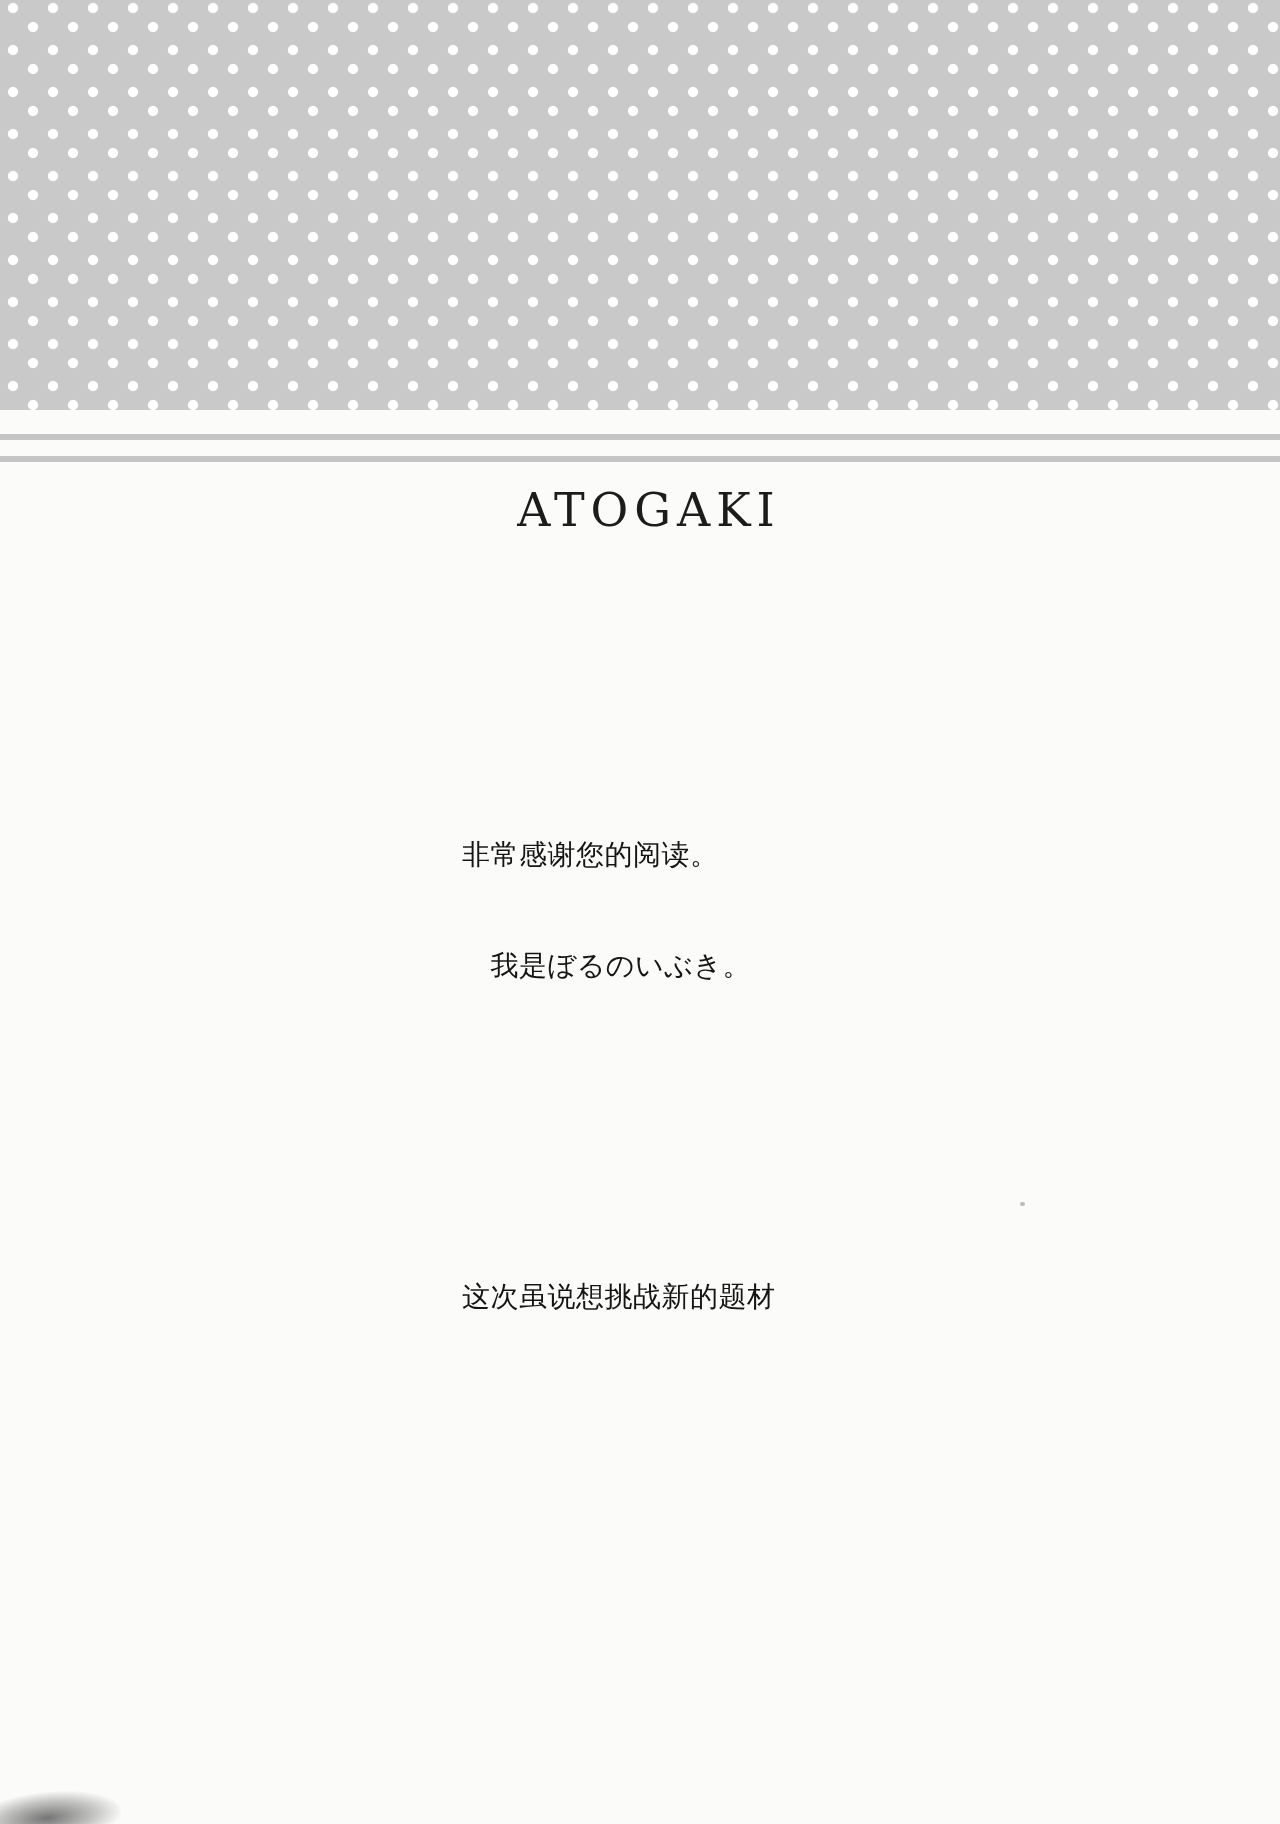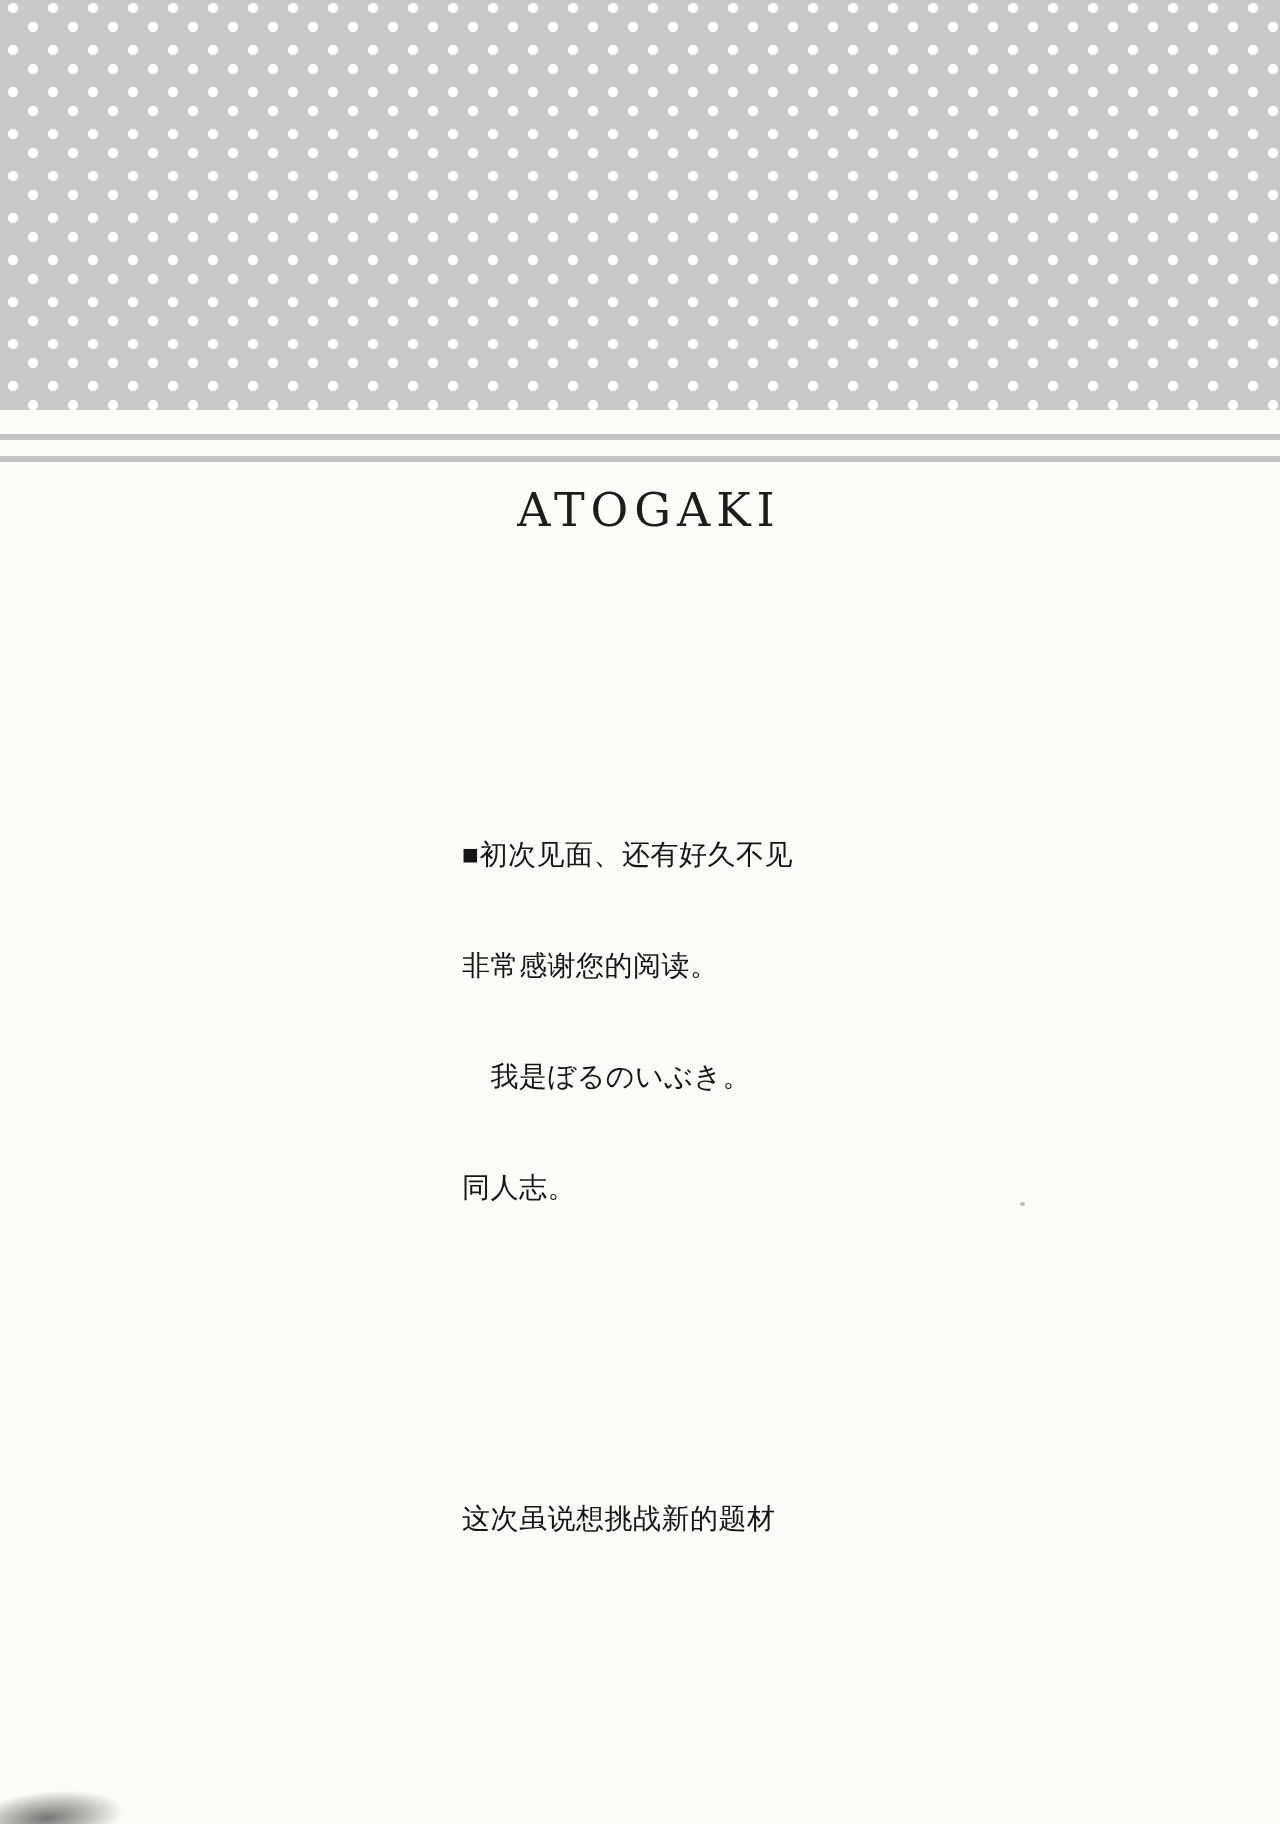--- a/index.html
+++ b/index.html
@@ -100,24 +100,22 @@
   <div class="banner"></div>
 
   <div class="rule rule-1"></div>
   <div class="rule rule-2"></div>
 
   <h1 class="title">ATOGAKI</h1>
 
   <div class="content">
 
     <div class="para">
-      <div class="line">■初次见面、还有好久不见</div>
       <div class="line">非常感谢您的阅读。</div>
       <div class="line">　我是ぼるのいぶき。</div>
-      <div class="line">同人志。</div>
     </div>
 
     <div class="para">
       <div class="line">这次虽说想挑战新的题材</div>
       
       
       
       
     </div>
 

